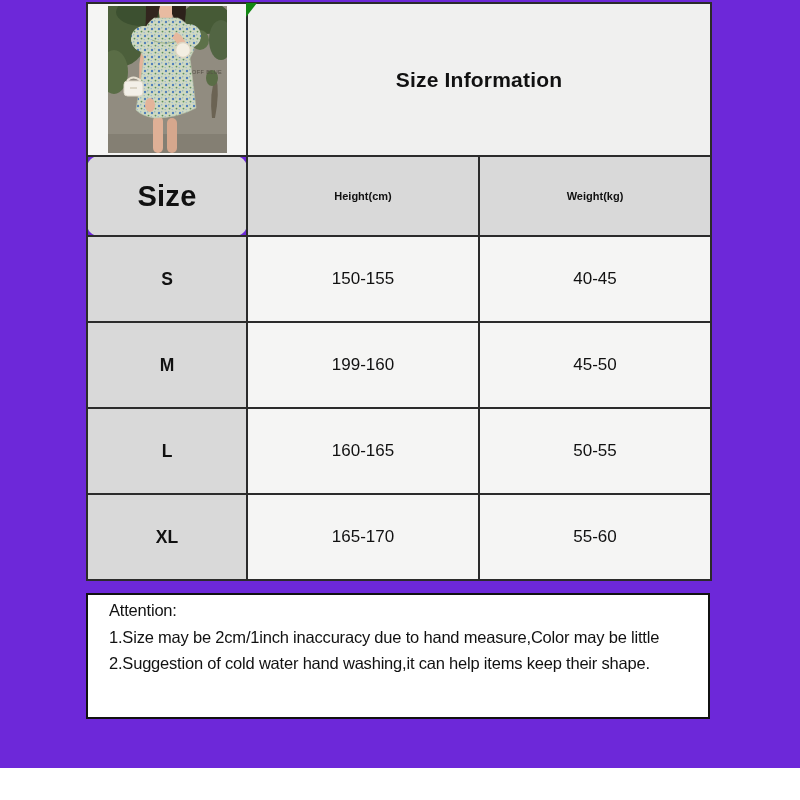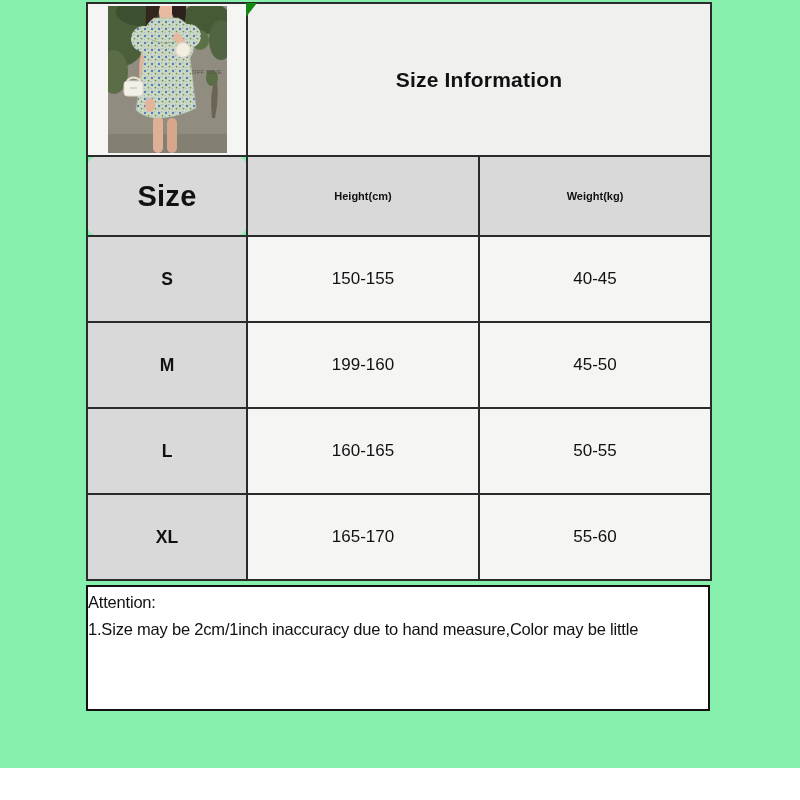--- a/index.html
+++ b/index.html
@@ -1,20 +1,20 @@
 <!DOCTYPE html>
 <html><head>
 <meta charset="utf-8">
 <style>
   html,body{margin:0;padding:0;}
   body{
     width:800px;height:800px;background:#ffffff;overflow:hidden;
     font-family:"Liberation Sans", sans-serif;color:#111;
   }
-  .canvas{position:relative;width:800px;height:768px;background:#86efac;}
+  .canvas{position:relative;width:800px;height:768px;background:#6d28d9;}
 
   .table-wrap{position:absolute;left:86px;top:2px;width:628px;}
 
   table.size-table{
     border-collapse:collapse;table-layout:fixed;width:624px;
   }
   table.size-table td, table.size-table th{
     border:2px solid #2b2b2b;padding:0;text-align:center;vertical-align:middle;
     overflow:hidden;
   }
@@ -33,23 +33,23 @@
     background:#f0f0ef;font-weight:bold;font-size:21px;letter-spacing:0.2px;
   }
 
   th.head{background:#d9d9d9;font-weight:bold;font-size:11px;}
   th.size-head{font-size:29px;letter-spacing:0.3px;border-radius:12px;}
 
   td.size-cell{background:#d9d9d9;font-weight:bold;font-size:17.5px;}
   td.val-cell{background:#f5f5f4;font-weight:normal;font-size:17px;}
 
   .attention{
-    box-sizing:border-box;width:624px;height:126px;margin-top:4px;
+    box-sizing:border-box;width:624px;height:126px;margin-top:12px;
     border:2px solid #111;background:#fff;
-    padding:2px 0;
+    padding:2px 21px;
     font-size:16.5px;line-height:26.5px;letter-spacing:-0.2px;
   }
   .attention .a-line{white-space:nowrap;}
 
   .green-flag{position:absolute;left:246px;top:3px;}
 </style>
 </head>
 <body>
 
 <div class="canvas">
@@ -152,20 +152,21 @@
         <td class="size-cell">XL</td>
         <td class="val-cell">165-170</td>
         <td class="val-cell">55-60</td>
       </tr>
     </tbody>
       </table>
 
     <div class="attention">
       <div class="a-line">Attention:</div>
       <div class="a-line">1.Size may be 2cm/1inch inaccuracy due to hand measure,Color may be little</div>
+      <div class="a-line">2.Suggestion of cold water hand washing,it can help items keep their shape.</div>
     </div>
 
   </div>
 
   <svg class="green-flag" width="11" height="14" viewBox="0 0 11 14">
     <polygon points="0,0 11,0 0,14" fill="#128712"></polygon>
   </svg>
 
 </div>
 

